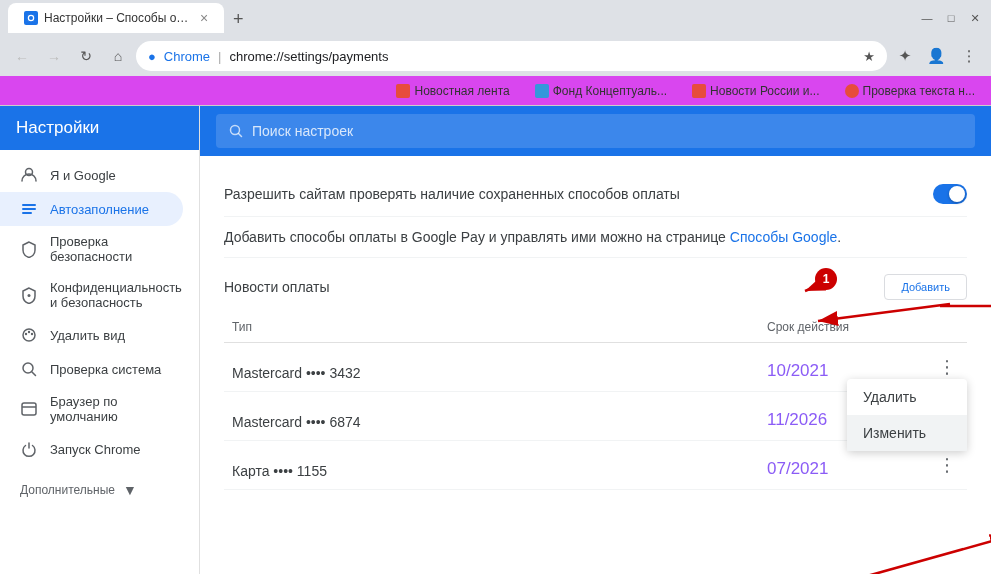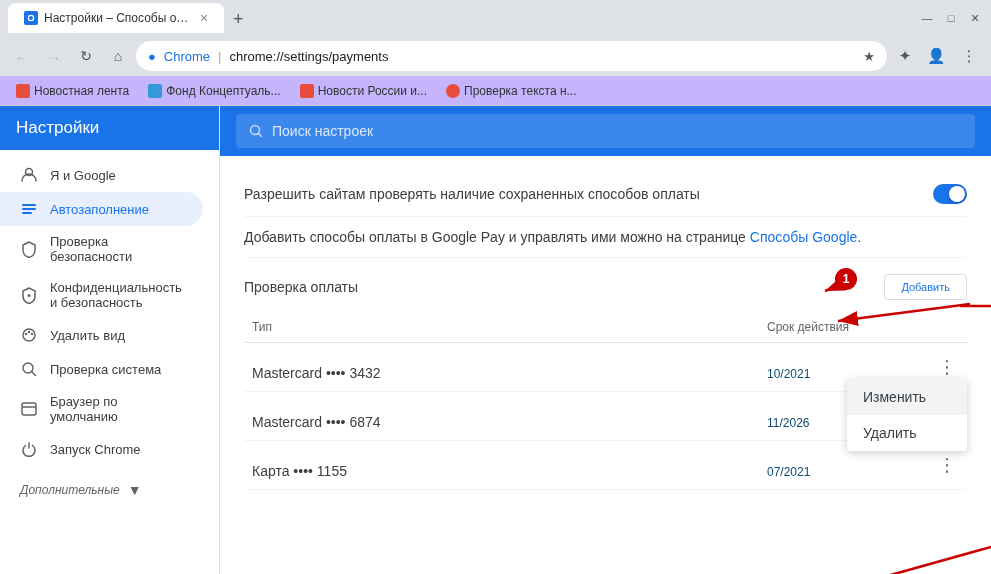--- a/index.html
+++ b/index.html
@@ -25,36 +25,36 @@
     .address-bar { flex: 1; height: 30px; background: #fff; border-radius: 15px; display: flex; align-items: center; padding: 0 12px; gap: 8px; font-size: 13px; }
     .address-icon { color: #1a73e8; font-size: 13px; }
     .address-text { color: #202124; font-size: 13px; flex: 1; }
     .address-brand { color: #1a73e8; font-weight: 500; }
     .address-separator { color: #aaa; }
     .star-icon { color: #555; margin-left: auto; }
     .right-icons { display: flex; align-items: center; gap: 4px; }
     .icon-btn { width: 28px; height: 28px; border-radius: 50%; display: flex; align-items: center; justify-content: center; cursor: pointer; color: #555; font-size: 15px; }
 
     
-    .bookmarks-bar { background: #c4b5fd; height: 30px; display: flex; align-items: center; padding: 0 8px; gap: 3px; font-size: 12px; border-bottom: 1px solid #ccc; }
+    .bookmarks-bar { background: #d946ef; height: 30px; display: flex; align-items: center; padding: 0 8px; gap: 9px; font-size: 12px; border-bottom: 1px solid #ccc; justify-content: flex-end; }
     .bookmark-item { display: flex; align-items: center; gap: 4px; padding: 3px 8px; border-radius: 4px; cursor: pointer; color: #333; white-space: nowrap; }
     .bm-icon { width: 14px; height: 14px; border-radius: 2px; }
 
     
     .main-area { display: flex; flex: 1; background: #fff; overflow: hidden; }
 
     
-    .sidebar { width: 220px; background: #fff; display: flex; flex-direction: column; border-right: 1px solid #e0e0e0; overflow: hidden; }
+    .sidebar { width: 200px; background: #fff; display: flex; flex-direction: column; border-right: 1px solid #e0e0e0; overflow: hidden; }
     .sidebar-header { background: #1a73e8; color: #fff; padding: 12px 16px; font-size: 17px; font-weight: 500; }
     .sidebar-nav { flex: 1; overflow-y: auto; padding: 8px 0; }
     .sidebar-item { display: flex; align-items: center; gap: 12px; padding: 8px 20px; cursor: pointer; font-size: 13px; color: #3c4043; border-radius: 0 24px 24px 0; margin-right: 16px; }
     .sidebar-item.active { background: #e8f0fe; color: #1a73e8; }
     .sidebar-item .si-icon { width: 18px; height: 18px; display: flex; align-items: center; justify-content: center; color: #5f6368; }
     .sidebar-item.active .si-icon { color: #1a73e8; }
-    .sidebar-divider { font-size: 12px; color: #5f6368; padding: 16px 20px 4px; display: flex; align-items: center; gap: 8px; font-style: italic; }
+    .sidebar-divider { font-size: 12px; color: #5f6368; padding: 16px 20px 4px; display: flex; align-items: center; gap: 8px; }
     .sidebar-divider .chevron { font-size: 14px; }
 
     
     .content { flex: 1; overflow-y: auto; background: #fff; position: relative; }
     .search-bar { background: #1a73e8; padding: 8px 16px; display: flex; align-items: center; text-align: center; }
     .search-input { background: rgba(255,255,255,0.15); border: none; border-radius: 4px; height: 34px; display: flex; align-items: center; gap: 8px; padding: 0 12px; flex: 1; color: rgba(255,255,255,0.8); font-size: 14px; }
     .content-body { padding: 16px 24px; }
     .allow-row { display: flex; align-items: center; justify-content: space-between; padding: 12px 0; border-bottom: 1px solid #f1f3f4; }
     .allow-text { font-size: 14px; color: #3c4043; }
     .toggle { width: 34px; height: 20px; background: #1a73e8; border-radius: 10px; position: relative; cursor: pointer; }
@@ -66,21 +66,21 @@
     .payment-section { margin-top: 16px; }
     .payment-header { display: flex; align-items: center; justify-content: space-between; margin-bottom: 12px; }
     .payment-title { font-size: 14px; color: #3c4043; font-weight: 500; }
     .add-btn { border: 1px solid #dadce0; background: #fff; color: #1a73e8; padding: 6px 16px; border-radius: 4px; font-size: 11px; cursor: pointer; }
     .table-header { display: flex; padding: 8px 0; border-bottom: 1px solid #e0e0e0; }
     .col-type { flex: 1; font-size: 12px; color: #5f6368; padding-left: 8px; }
     .col-expiry { width: 160px; font-size: 12px; color: #5f6368; }
     .col-actions { width: 40px; }
     .payment-row { display: flex; align-items: flex-end; padding: 10px 0; border-bottom: 1px solid #f1f3f4; position: relative; }
     .col-type-val { flex: 1; font-size: 14px; color: #3c4043; padding-left: 8px; }
-    .col-expiry-val { width: 160px; font-size: 12px; color: #0c4a6e; }
+    .col-expiry-val { width: 160px; font-size: 17px; color: #8b5cf6; }
     .col-actions-val { width: 40px; display: flex; justify-content: center; }
     .more-btn { width: 28px; height: 28px; border-radius: 50%; display: flex; align-items: center; justify-content: center; cursor: pointer; color: #5f6368; font-size: 18px; }
 
     
     .dropdown-menu { position: absolute; right: 8px; top: 30px; background: #fff; border-radius: 4px; box-shadow: 0 2px 10px rgba(0,0,0,0.2); z-index: 100; min-width: 120px; }
     .dropdown-item { padding: 10px 16px; font-size: 14px; color: #3c4043; cursor: pointer; }
     .dropdown-item.active-menu { background: #f1f3f4; font-weight: 500; }
   </style>
 </head>
 <body>
@@ -264,40 +264,40 @@
             <div class="toggle-knob"></div>
           </div>
         </div>
 
         <div class="info-row">
           <span>Добавить способы оплаты в Google Pay и управлять ими можно на странице </span><a class="info-link">Способы Google</a><span>.</span>
         </div>
 
         <div class="payment-section">
           <div class="payment-header">
-            <span class="payment-title">Проверка оплаты</span>
+            <span class="payment-title">Новости оплаты</span>
             <button class="add-btn">Добавить</button>
           </div>
 
           <div class="table-header">
             <span class="col-type">Тип</span>
             <span class="col-expiry">Срок действия</span>
             <span class="col-actions"></span>
           </div>
 
           <div class="payment-row" style="position:relative;">
             <span class="col-type-val">Mastercard ••••&nbsp;3432</span>
             <span class="col-expiry-val">10/2021</span>
             <div class="col-actions-val">
               <div class="more-btn">⋮</div>
             </div>
 
             <div class="dropdown-menu" style="right:0;top:36px;">
+              <div class="dropdown-item">Удалить</div>
               <div class="dropdown-item active-menu">Изменить</div>
-              <div class="dropdown-item">Удалить</div>
             </div>
           </div>
 
           <div class="payment-row">
             <span class="col-type-val">Mastercard ••••&nbsp;6874</span>
             <span class="col-expiry-val">11/2026</span>
             <div class="col-actions-val">
               <div class="more-btn">⋮</div>
             </div>
           </div>

